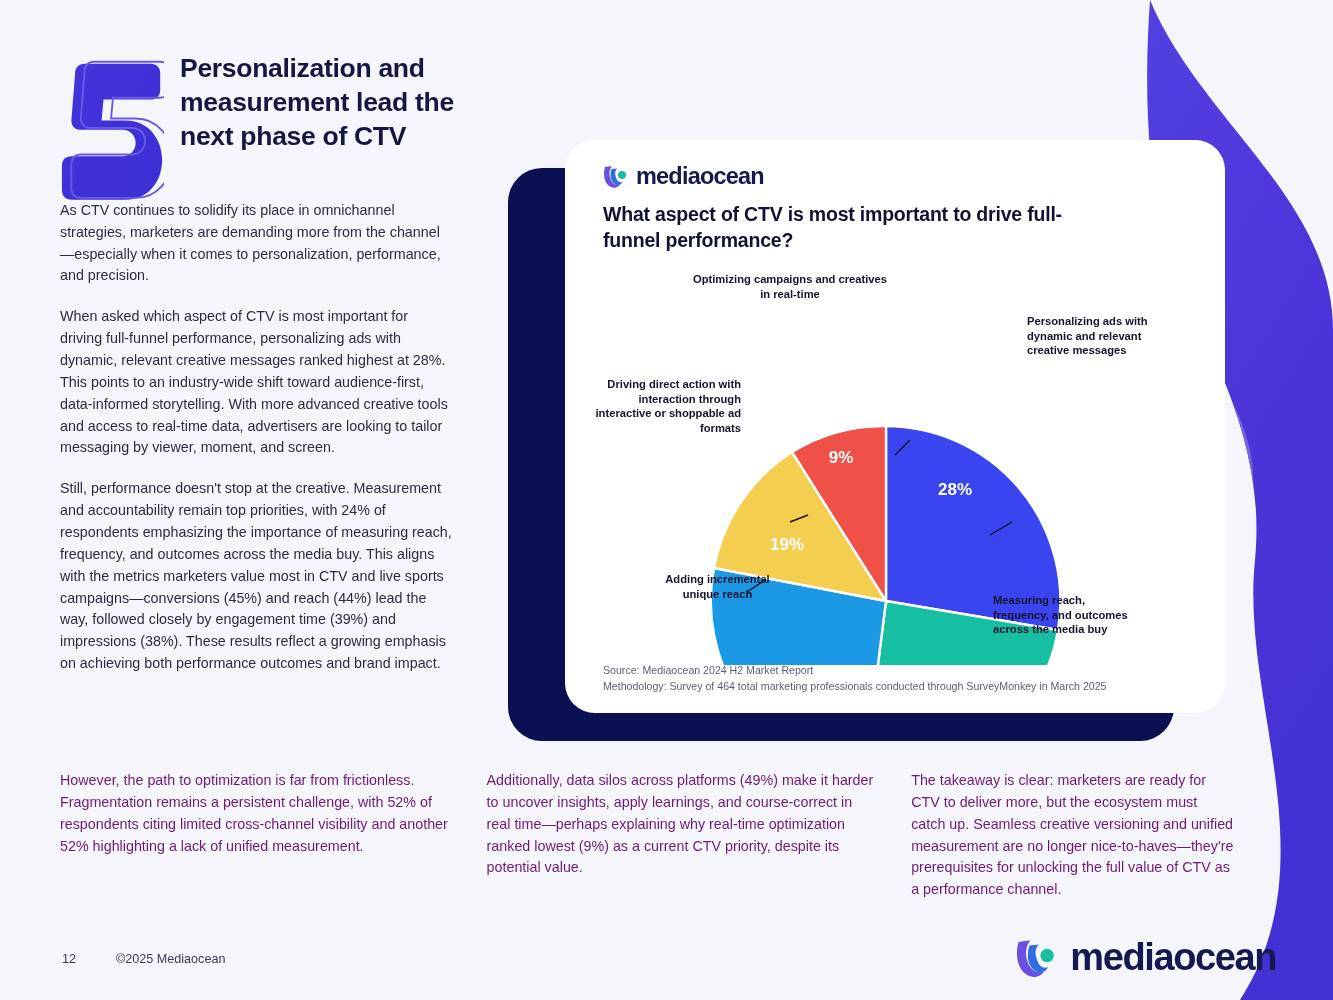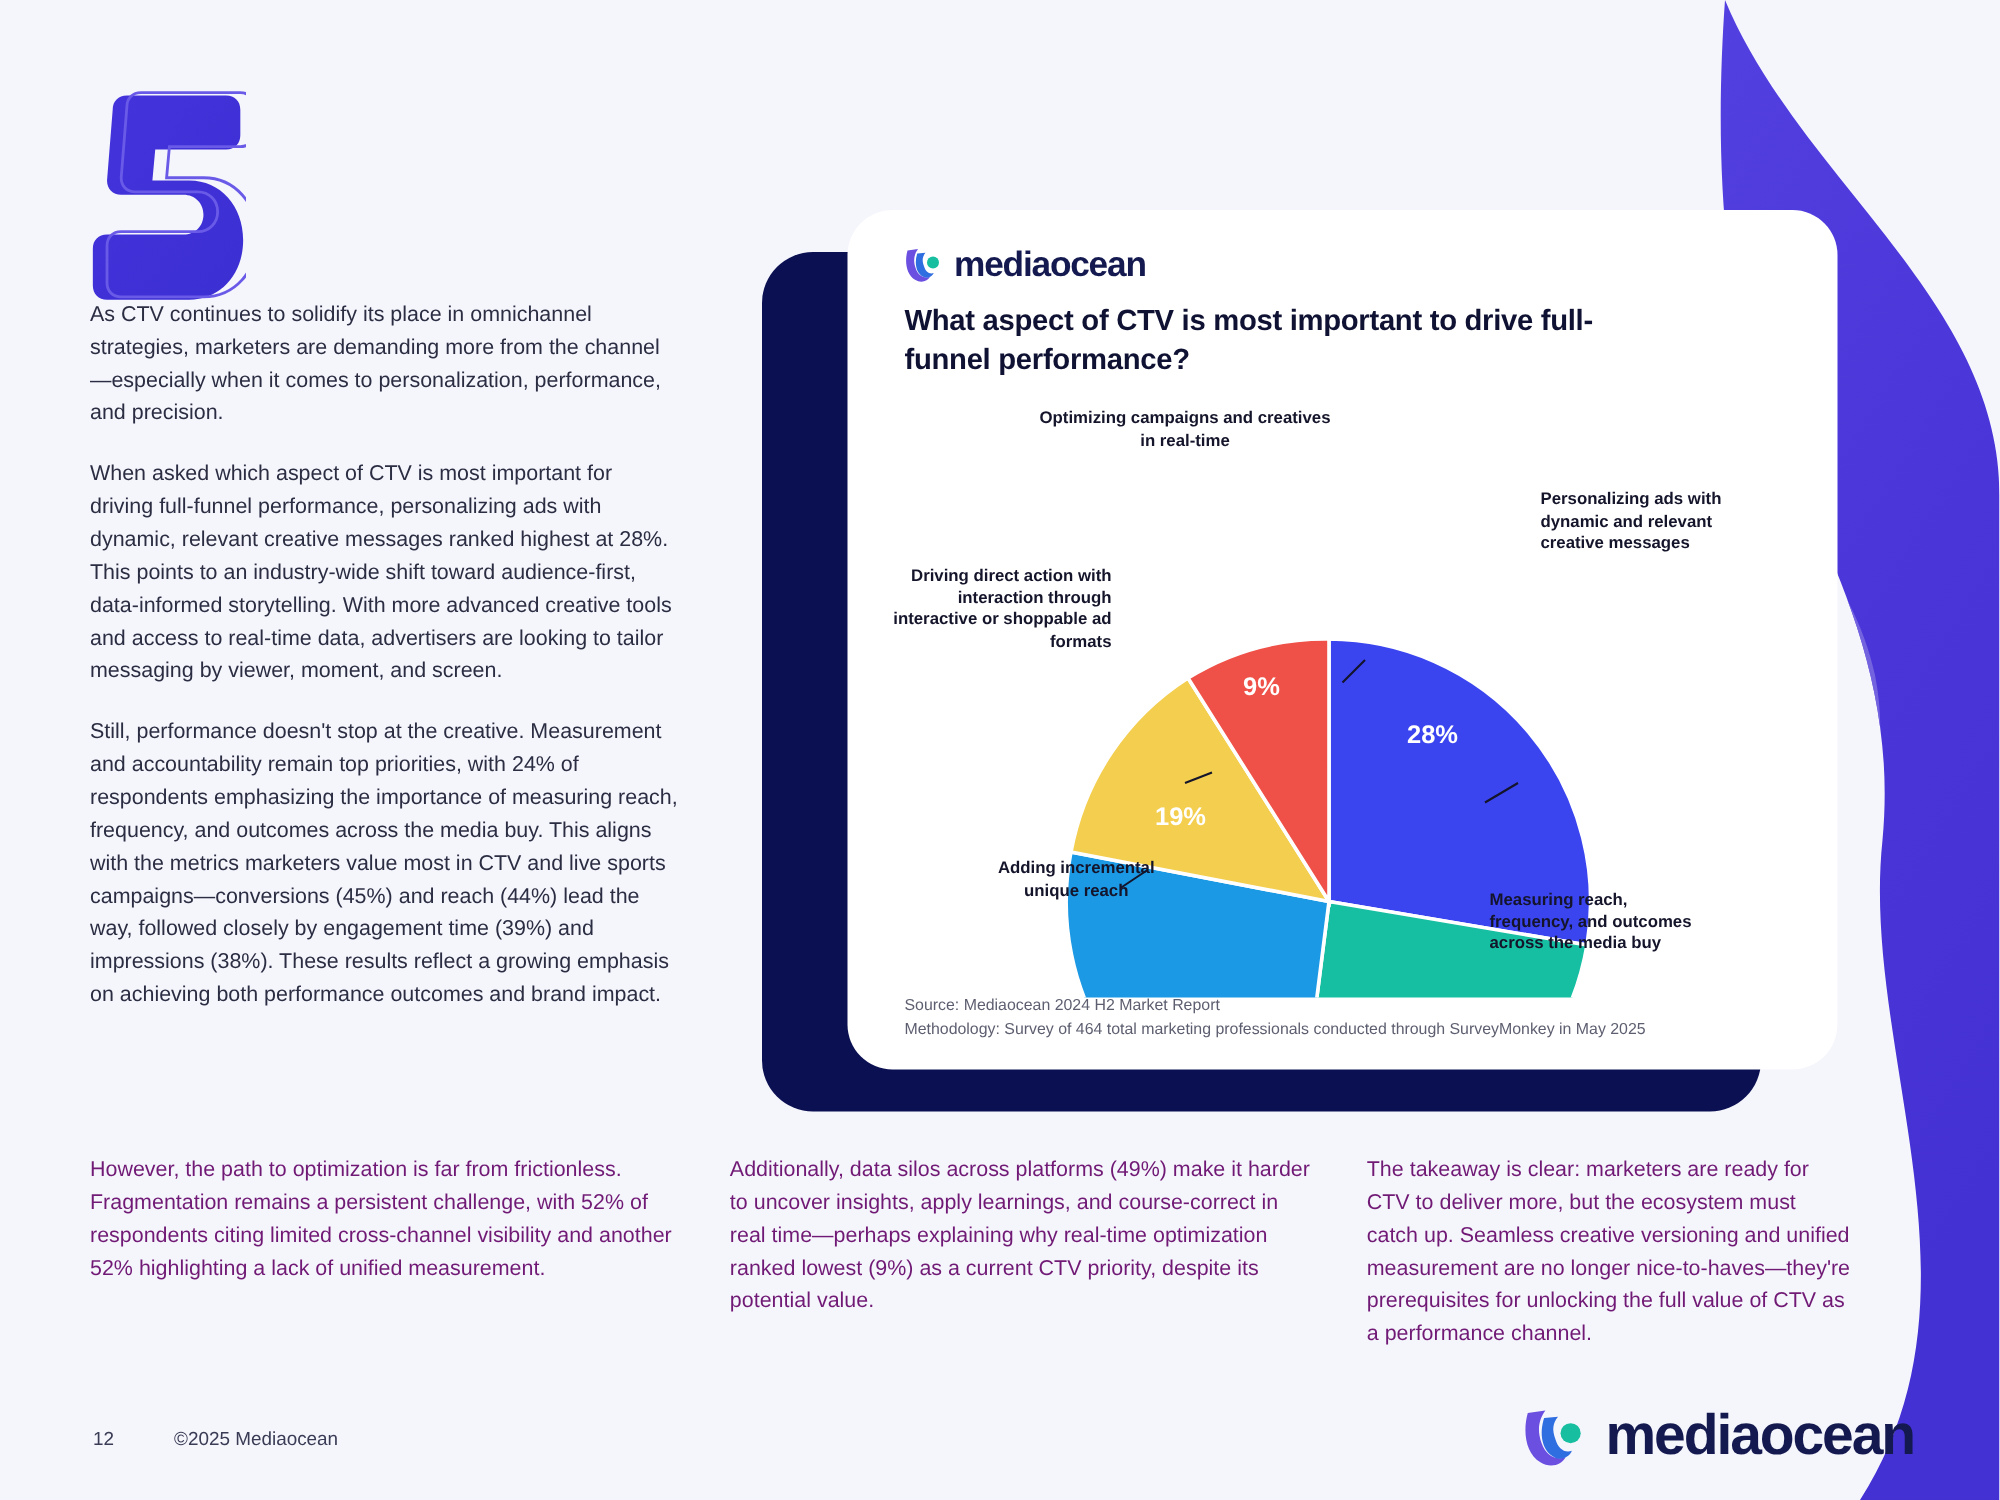--- a/index.html
+++ b/index.html
@@ -118,21 +118,21 @@
     font-size: 11.2px;
     font-weight: bold;
     line-height: 1.31;
     color: #14142b;
   }
   .lbl-optimizing { left: 125px; top: 22px;  width: 200px; text-align: center; }
   .lbl-driving    { left: 18px;  top: 127px; width: 158px; text-align: right; }
   .lbl-adding     { left: 95px;  top: 322px; width: 115px; text-align: center; }
   .lbl-measuring  { left: 428px; top: 343x;  width: 140px; }
   .lbl-measuring  { left: 428px; top: 343px; width: 150px; text-align: left; }
-  .lbl-personal   { left: 462px; top: 76px;  width: 140px; text-align: left; }
+  .lbl-personal   { left: 462px; top: 64px;  width: 140px; text-align: left; }
 
   .card-source {
     position: absolute;
     left: 38px;
     top: 522px;
     font-size: 10.6px;
     line-height: 1.55;
     color: #5d5f70;
   }
 
@@ -225,20 +225,21 @@
                L70,150 C92,150 108,132 108,108 C108,84 92,66 70,66
                L44,66 L46,44 L96,44 C102,44 106,40 106,34 L106,16
                C106,10 102,6 96,6 Z" fill="url(#numGrad)"></path>
       <path d="M96,6 L26,6 C20,6 16,10 16,16 L12,66 C12,72 16,76 22,76
                L66,76 C74,76 80,82 80,90 C80,98 74,104 66,104
                L12,104 C6,104 2,108 2,114 L2,140 C2,146 6,150 12,150
                L70,150 C92,150 108,132 108,108 C108,84 92,66 70,66
                L44,66 L46,44 L96,44 C102,44 106,40 106,34 L106,16
                C106,10 102,6 96,6 Z" fill="none" stroke="#6a5ae8" stroke-width="2" transform="translate(10,-2)"></path>
     </svg>
+    <div class="headline">Personalization and measurement lead the next phase of CTV</div>
   </div>
 
   <div id="intro-paragraphs">
     <p class="body-p">As CTV continues to solidify its place in omnichannel strategies, marketers are demanding more from the channel—especially when it comes to personalization, performance, and precision.</p>
     <p class="body-p">When asked which aspect of CTV is most important for driving full-funnel performance, personalizing ads with dynamic, relevant creative messages ranked highest at 28%. This points to an industry-wide shift toward audience-first, data-informed storytelling. With more advanced creative tools and access to real-time data, advertisers are looking to tailor messaging by viewer, moment, and screen.</p>
     <p class="body-p">Still, performance doesn't stop at the creative. Measurement and accountability remain top priorities, with 24% of respondents emphasizing the importance of measuring reach, frequency, and outcomes across the media buy. This aligns with the metrics marketers value most in CTV and live sports campaigns—conversions (45%) and reach (44%) lead the way, followed closely by engagement time (39%) and impressions (38%). These results reflect a growing emphasis on achieving both performance outcomes and brand impact.</p>
   </div>
 </div>
 
 <div class="card-shadow"></div>
@@ -293,21 +294,21 @@
 
     <div class="pie-label lbl-optimizing">Optimizing campaigns and creatives in real-time</div>
     <div class="pie-label lbl-driving">Driving direct action with interaction through interactive or shoppable ad formats</div>
     <div class="pie-label lbl-adding">Adding incremental unique reach</div>
     <div class="pie-label lbl-measuring">Measuring reach, frequency, and outcomes across the media buy</div>
     <div class="pie-label lbl-personal">Personalizing ads with dynamic and relevant creative messages</div>
   </div>
 
   <div class="card-source">
     <div>Source: Mediaocean 2024 H2 Market Report</div>
-    <div>Methodology: Survey of 464 total marketing professionals conducted through SurveyMonkey in May 2025</div>
+    <div>Methodology: Survey of 464 total marketing professionals conducted through SurveyMonkey in March 2025</div>
   </div>
 </div>
 
 <div class="bottom-cols">
   <div class="bcol">
     <p>However, the path to optimization is far from frictionless. Fragmentation remains a persistent challenge, with 52% of respondents citing limited cross-channel visibility and another 52% highlighting a lack of unified measurement.</p>
   </div>
   <div class="bcol mid">
     <p>Additionally, data silos across platforms (49%) make it harder to uncover insights, apply learnings, and course-correct in real time—perhaps explaining why real-time optimization ranked lowest (9%) as a current CTV priority, despite its potential value.</p>
   </div>

